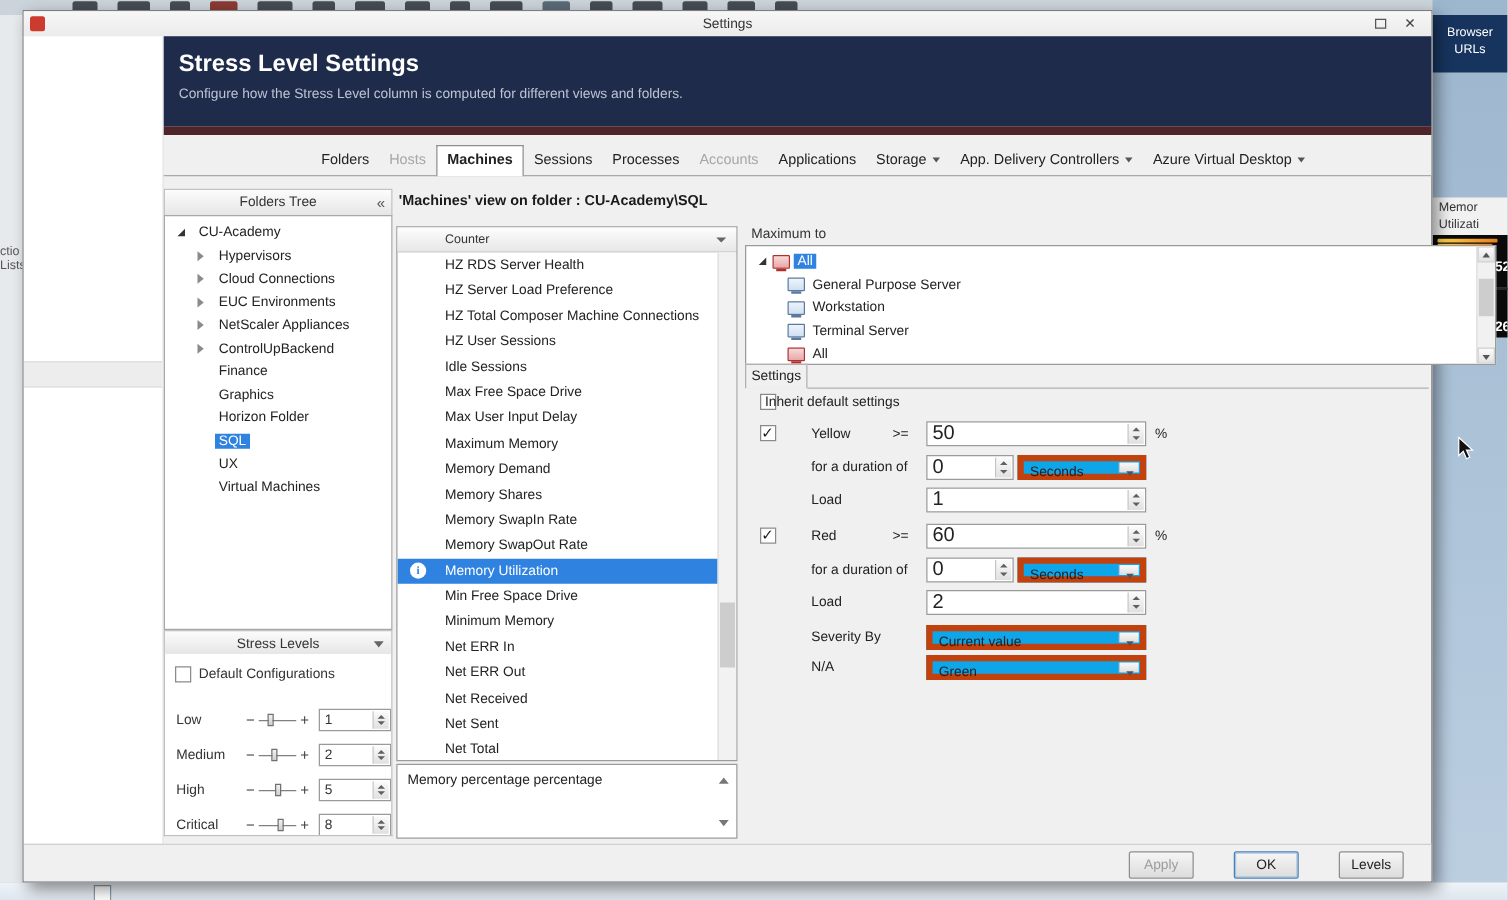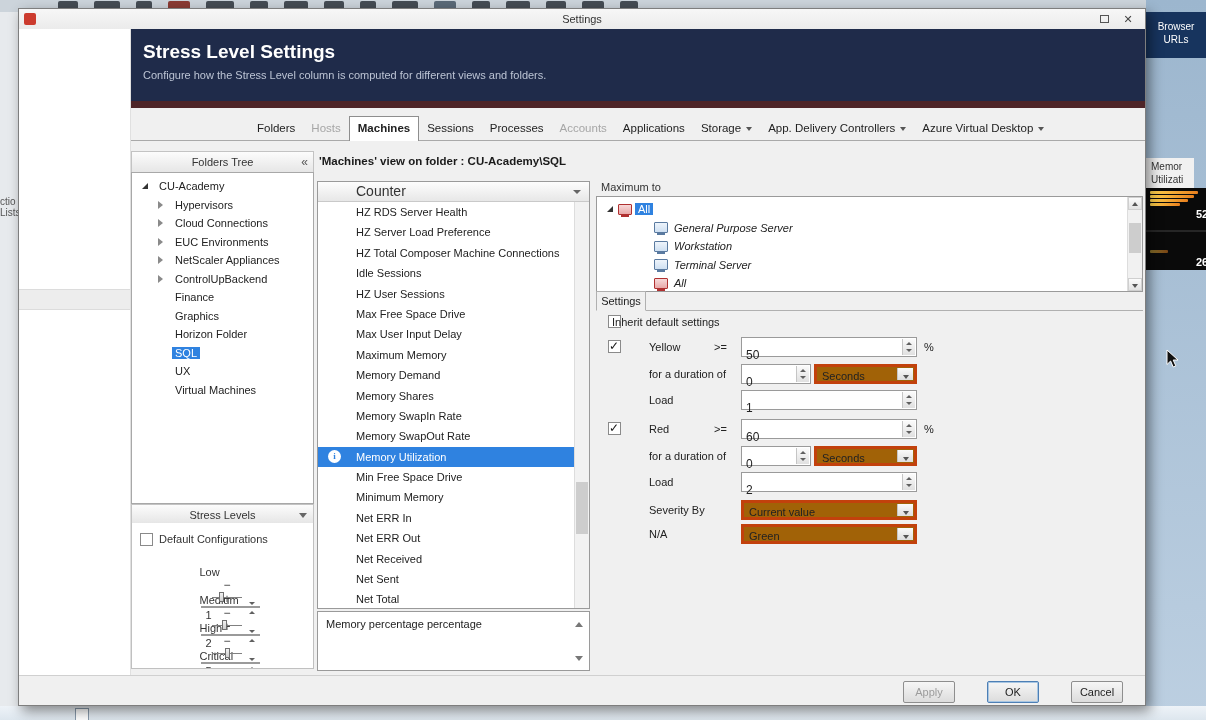--- a/index.html
+++ b/index.html
@@ -9,21 +9,21 @@
   .bg-top{position:absolute;left:0;top:0;width:1206px;height:12px;background:#ccd4db;
           display:flex;gap:16px;padding:1px 0 0 58px;box-sizing:border-box;overflow:hidden;}
   .bg-top i{height:9px;border-radius:2px;background:#454c54;flex:none;}
   .bg-left{position:absolute;left:0;top:12px;width:40px;height:694px;background:#e7eaed;overflow:hidden;}
   .bg-left .frag{font-size:10px;color:#555;white-space:nowrap;}
   .bg-left .frag:first-child{margin-top:184px;}
   .bg-right{position:absolute;left:1146px;top:0;width:60px;height:720px;
             background:linear-gradient(180deg,#9cb6ce,#bccfe1);}
   .bgr-panel{margin-top:12px;height:46px;background:#17345e;color:#fff;font-size:10px;
              line-height:13px;text-align:center;padding-top:8px;box-sizing:border-box;}
-  .bgr-colhead{position:absolute;left:0;top:158px;width:48px;height:30px;background:#f1f1f1;
+  .bgr-colhead{position:absolute;left:0;top:158px;width:60px;height:30px;background:#f1f1f1;
                font-size:10px;color:#333;line-height:13px;padding:2px 0 0 5px;box-sizing:border-box;overflow:hidden;}
   .bgr-cells{position:absolute;left:0;top:188px;width:76px;}
   .hm-cell{background:#0a0a0a;padding:3px 4px 2px;box-sizing:border-box;}
   .hm-cell.c1{height:42px;}
   .hm-cell.c2{height:40px;border-top:2px solid #262626;display:flex;flex-direction:column;justify-content:flex-end;}
   .hm-bar{height:3px;margin-bottom:1px;background:linear-gradient(90deg,#ffd34d,#e87f1e);border-radius:1px;}
   .hm-val{color:#fff;font-size:11px;font-weight:bold;text-align:right;margin-top:2px;}
   .bg-bottom{position:absolute;left:0;top:706px;width:1206px;height:14px;
              background:linear-gradient(#eef3f8,#dde6ee);}
   .bb-icon{position:absolute;left:75px;top:708px;width:12px;height:11px;background:#fff;border:1px solid #8899aa;}
@@ -87,21 +87,21 @@
   .tw-label{padding:0 3px;}
   .selected>.tw-label{background:#2f82e0;color:#fff;}
   .mon{width:12px;height:9px;border:1px solid #5a7aa0;background:linear-gradient(#eef4fb,#cfe0f2);
        border-radius:1px;position:relative;flex:none;}
   .mon::after{content:"";position:absolute;left:2px;right:2px;bottom:-3px;height:2px;background:#5a7aa0;}
   .t-root .mon,.red .mon{border-color:#b03030;background:linear-gradient(#f7d9d9,#e8a8a8);}
   .t-root .mon::after,.red .mon::after{background:#b03030;}
   
   .dc-row{display:flex;align-items:center;gap:6px;height:16px;padding-left:8px;font-size:11px;color:#333;}
   .sl-rows{margin-top:19px;}
-  .s-row{display:flex;align-items:center;height:20px;margin-bottom:8px;padding-left:9px;font-size:11px;color:#333;flex-direction:column;}
+  .s-row{display:flex;align-items:center;height:20px;margin-bottom:8px;padding-left:9px;font-size:11px;color:#333;}
   .s-label{width:55px;}
   .s-minus,.s-plus{width:10px;text-align:center;color:#404040;font-size:12px;cursor:default;}
   .s-slider{position:relative;height:10px;width:30px;margin:0 2px;}
   .s-slider::before{content:"";position:absolute;left:0;right:0;top:5px;height:1px;background:#808080;}
   .s-handle{position:absolute;top:0;width:5px;height:10px;background:linear-gradient(#f2f2f2,#cfcfcf);
             border:1px solid #707070;box-sizing:border-box;}
   .sl-rows div:nth-of-type(1) .s-handle{left:7px;}
   .sl-rows div:nth-of-type(2) .s-handle{left:10px;}
   .sl-rows div:nth-of-type(3) .s-handle{left:13px;}
   .sl-rows div:nth-of-type(4) .s-handle{left:15px;}
@@ -112,57 +112,57 @@
   .cb{width:13px;height:13px;background:#fff;border:1px solid #8a8a8a;box-sizing:border-box;
       display:inline-block;position:relative;flex:none;}
   .cb.checked::after{content:"\2713";position:absolute;left:0px;top:-2px;font-size:12px;color:#1a1a1a;}
   .spin{position:absolute;right:1px;top:1px;bottom:1px;width:12px;border-left:1px solid #c5c5c5;
         background:linear-gradient(#fbfbfb,#e0e0e0);}
   .spin::before{content:"";position:absolute;left:50%;top:3px;transform:translateX(-50%);
                 width:0;height:0;border:3px solid transparent;border-bottom:3px solid #606060;border-top:none;}
   .spin::after{content:"";position:absolute;left:50%;bottom:3px;transform:translateX(-50%);
                width:0;height:0;border:3px solid transparent;border-top:3px solid #606060;border-bottom:none;}
   .tin{position:relative;height:20px;background:#fff;border:1px solid #9a9a9a;box-sizing:border-box;}
-  .tin .val{position:absolute;left:4px;top:10px;font-size:12px;}
-  .combo{position:relative;height:20px;background:#a16207;border:3px solid #c2410c;box-sizing:border-box;}
+  .tin .val{position:absolute;left:4px;top:0;font-size:16px;}
+  .combo{position:relative;height:20px;background:#0ea5e9;border:5px solid #c2410c;box-sizing:border-box;}
   .combo .val{position:absolute;left:5px;top:3px;font-size:11px;}
   .combo::before{content:"";position:absolute;right:1px;top:1px;bottom:1px;width:15px;
                  background:linear-gradient(#fafafa,#dedede);border-left:1px solid #c5c5c5;}
   .combo::after{content:"";position:absolute;right:5px;top:8px;width:0;height:0;
                 border:3.5px solid transparent;border-top:4px solid #555;}
   
   .view-title{position:absolute;left:188px;top:14px;width:440px;font-size:11.5px;font-weight:bold;
               color:#1a1a1a;white-space:nowrap;}
   .c-box{position:absolute;left:186px;top:40px;width:273px;height:428px;background:#fff;
          border:1px solid #9a9a9a;box-sizing:border-box;}
   .c-head{height:20px;background:linear-gradient(#fdfdfd,#e7e7e7);border-bottom:1px solid #c9c9c9;
-          font-size:14px;color:#333;line-height:19px;padding-left:38px;box-sizing:border-box;position:relative;}
+          font-size:10px;color:#333;line-height:19px;padding-left:38px;box-sizing:border-box;position:relative;}
   .c-head::after{content:"";position:absolute;right:8px;top:8px;width:0;height:0;
                  border:4px solid transparent;border-top:4px solid #666;}
   .clist{position:absolute;left:0;top:20px;right:14px;bottom:0;overflow:hidden;}
   .c-row{height:20.4px;line-height:20.4px;font-size:11px;color:#222;padding-left:38px;
          white-space:nowrap;overflow:hidden;cursor:default;display:flex;align-items:center;}
   .c-row.selected{background:#2f82e0;color:#fff;padding-left:10px;}
   .c-info{display:none;width:13px;height:13px;border-radius:50%;background:#fff;color:#2f82e0;
           font-weight:bold;font-size:9px;line-height:13px;text-align:center;margin-right:15px;
           font-family:"Liberation Serif",serif;flex:none;}
   .c-row.selected .c-info{display:inline-block;}
   .c-scroll{position:absolute;top:20px;right:0;bottom:0;width:14px;background:#f2f2f2;border-left:1px solid #ddd;}
   .c-thumb{position:absolute;left:1px;right:1px;top:280px;height:52px;background:#cdcdcd;}
   .c-desc{position:absolute;left:186px;top:470px;width:273px;height:60px;background:#fff;
           border:1px solid #9a9a9a;box-sizing:border-box;font-size:11px;color:#222;
           padding:6px 26px 0 8px;}
   .d-up{position:absolute;right:6px;top:6px;width:0;height:0;border:4px solid transparent;border-bottom:5px solid #777;}
   .d-down{position:absolute;right:6px;bottom:5px;width:0;height:0;border:4px solid transparent;border-top:5px solid #777;}
   
   .ap-label{position:absolute;left:470px;top:40px;font-size:11px;color:#333;}
-  .ap-box{position:absolute;left:465px;top:55px;width:547px;height:96px;background:#fff;
+  .ap-box{position:absolute;left:465px;top:55px;width:601px;height:96px;background:#fff;
           border:1px solid #9a9a9a;box-sizing:border-box;padding-top:3px;overflow:hidden;}
   .aptree .t-root{padding-left:8px;}
-  .aptree .t-child{padding-left:44px;font-style:italic;}
+  .aptree .t-child{padding-left:20px;}
   .ap-scroll{position:absolute;right:0;top:0;bottom:0;width:14px;background:#f1f1f1;border-left:1px solid #ddd;}
   .ap-up,.ap-down{position:absolute;left:0;right:0;height:13px;background:linear-gradient(#fbfbfb,#e2e2e2);border:1px solid #cfcfcf;box-sizing:border-box;}
   .ap-up{top:0;} .ap-down{bottom:0;}
   .ap-up::after{content:"";position:absolute;left:3px;top:4px;border:3px solid transparent;border-bottom:4px solid #555;border-top:none;}
   .ap-down::after{content:"";position:absolute;left:3px;top:5px;border:3px solid transparent;border-top:4px solid #555;border-bottom:none;}
   .ap-thumb{position:absolute;left:1px;right:1px;top:26px;height:30px;background:#cdcdcd;}
   .set-tab{position:absolute;left:465px;top:150px;width:50px;height:20px;background:#f0f0f0;
            border:1px solid #b0b0b0;border-bottom:1px solid #f0f0f0;box-sizing:border-box;
            font-size:11px;color:#222;text-align:center;line-height:18px;z-index:2;}
   .set-line{position:absolute;left:465px;top:169px;width:547px;height:1px;background:#b0b0b0;}
@@ -432,25 +432,25 @@
           <div class="c-row">
 
             <span>HZ Server Load Preference</span>
           </div>
           <div class="c-row">
 
             <span>HZ Total Composer Machine Connections</span>
           </div>
           <div class="c-row">
 
+            <span>HZ User Sessions</span>
+          </div>
+          <div class="c-row">
+
             <span>Idle Sessions</span>
-          </div>
-          <div class="c-row">
-
-            <span>HZ User Sessions</span>
           </div>
           <div class="c-row">
 
             <span>Max Free Space Drive</span>
           </div>
           <div class="c-row">
 
             <span>Max User Input Delay</span>
           </div>
           <div class="c-row">
@@ -627,15 +627,15 @@
       <span class="f-label" style="left:53px">N/A</span>
       <span class="combo" style="left:145px;width:176px">
         <span class="val">Green</span>
       </span>
     </div>
   </div>
 
   <div class="footer">
     <button class="btn disabled">Apply</button>
     <button class="btn default">OK</button>
-    <button class="btn">Cancel</button>
+    <button class="btn">Levels</button>
   </div>
 </div>
 
 </body></html>

